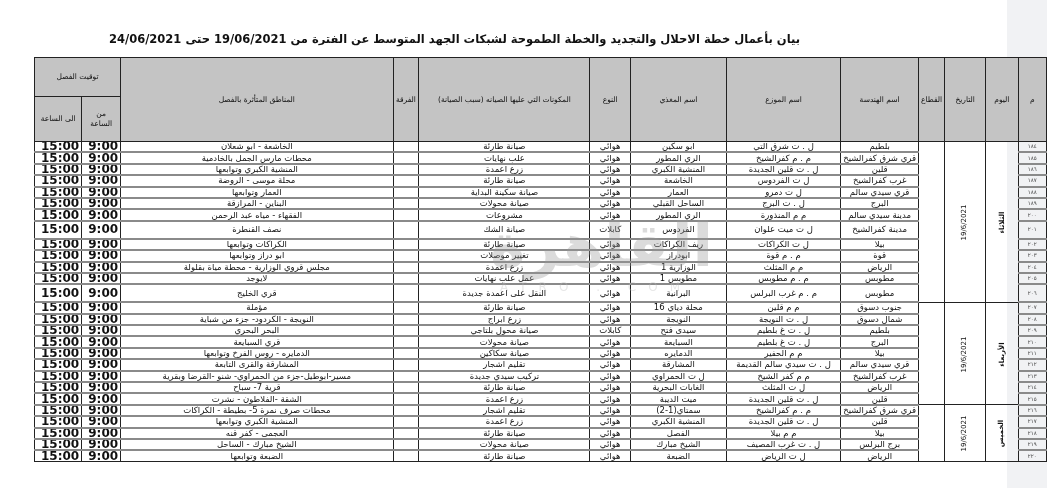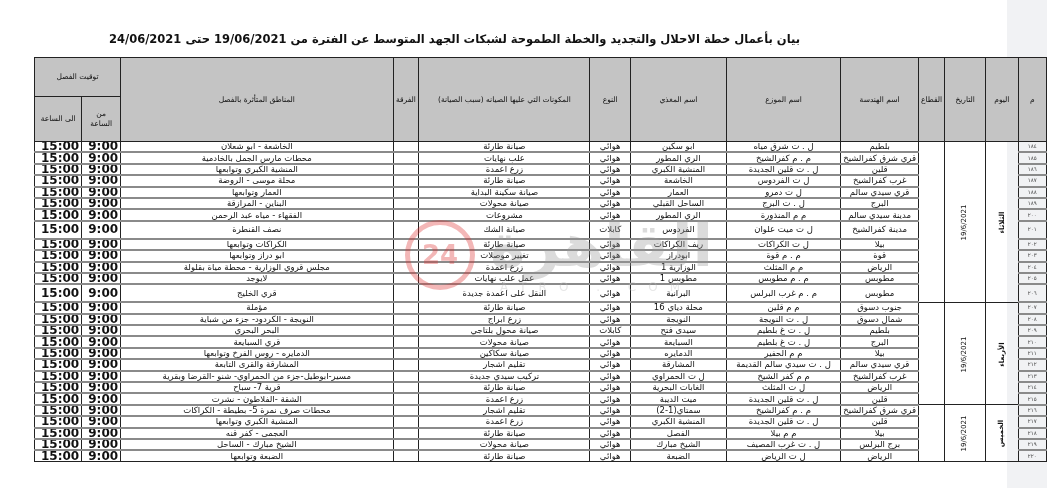--- a/index.html
+++ b/index.html
@@ -105,21 +105,21 @@
       <th>الى الساعة</th>
     </tr>
   </thead>
   <tbody id="tbody">
       <tr>
         <td class="num">١٨٤</td>
         <td rowspan="13" class="vert"><span class="vtext">الثلاثاء</span></td>
         <td rowspan="13" class="vert"><span class="vtext" style="font-weight: normal;">19/6/2021</span></td>
         <td rowspan="13" class="vert" style="background: rgb(255, 255, 255);"></td>
         <td>بلطيم</td>
-        <td>ل . ت شرق مياه</td>
+        <td>ل . ت شرق التي</td>
         <td>ابو سكين</td>
         <td>هوائي</td>
         <td>صيانة طارئة</td>
         <td></td>
         <td>الخاشعة - ابو شعلان</td>
         <td class="time">9:00</td>
         <td class="time">15:00</td>
       </tr>
       <tr>
         <td class="num">١٨٥</td>
@@ -436,16 +436,15 @@
         <td>صيانة طارئة</td>
         <td></td>
         <td>الضبعة وتوابعها</td>
         <td class="time">9:00</td>
         <td class="time">15:00</td>
       </tr>
     </tbody>
 </table>
 
 <div class="watermark">
-  <div class="wm-circle">24</div>
   <div class="wm-word">القاهرة</div>
   <div class="wm-sub">ATRO . COM</div>
 </div>
 
 </body></html>

